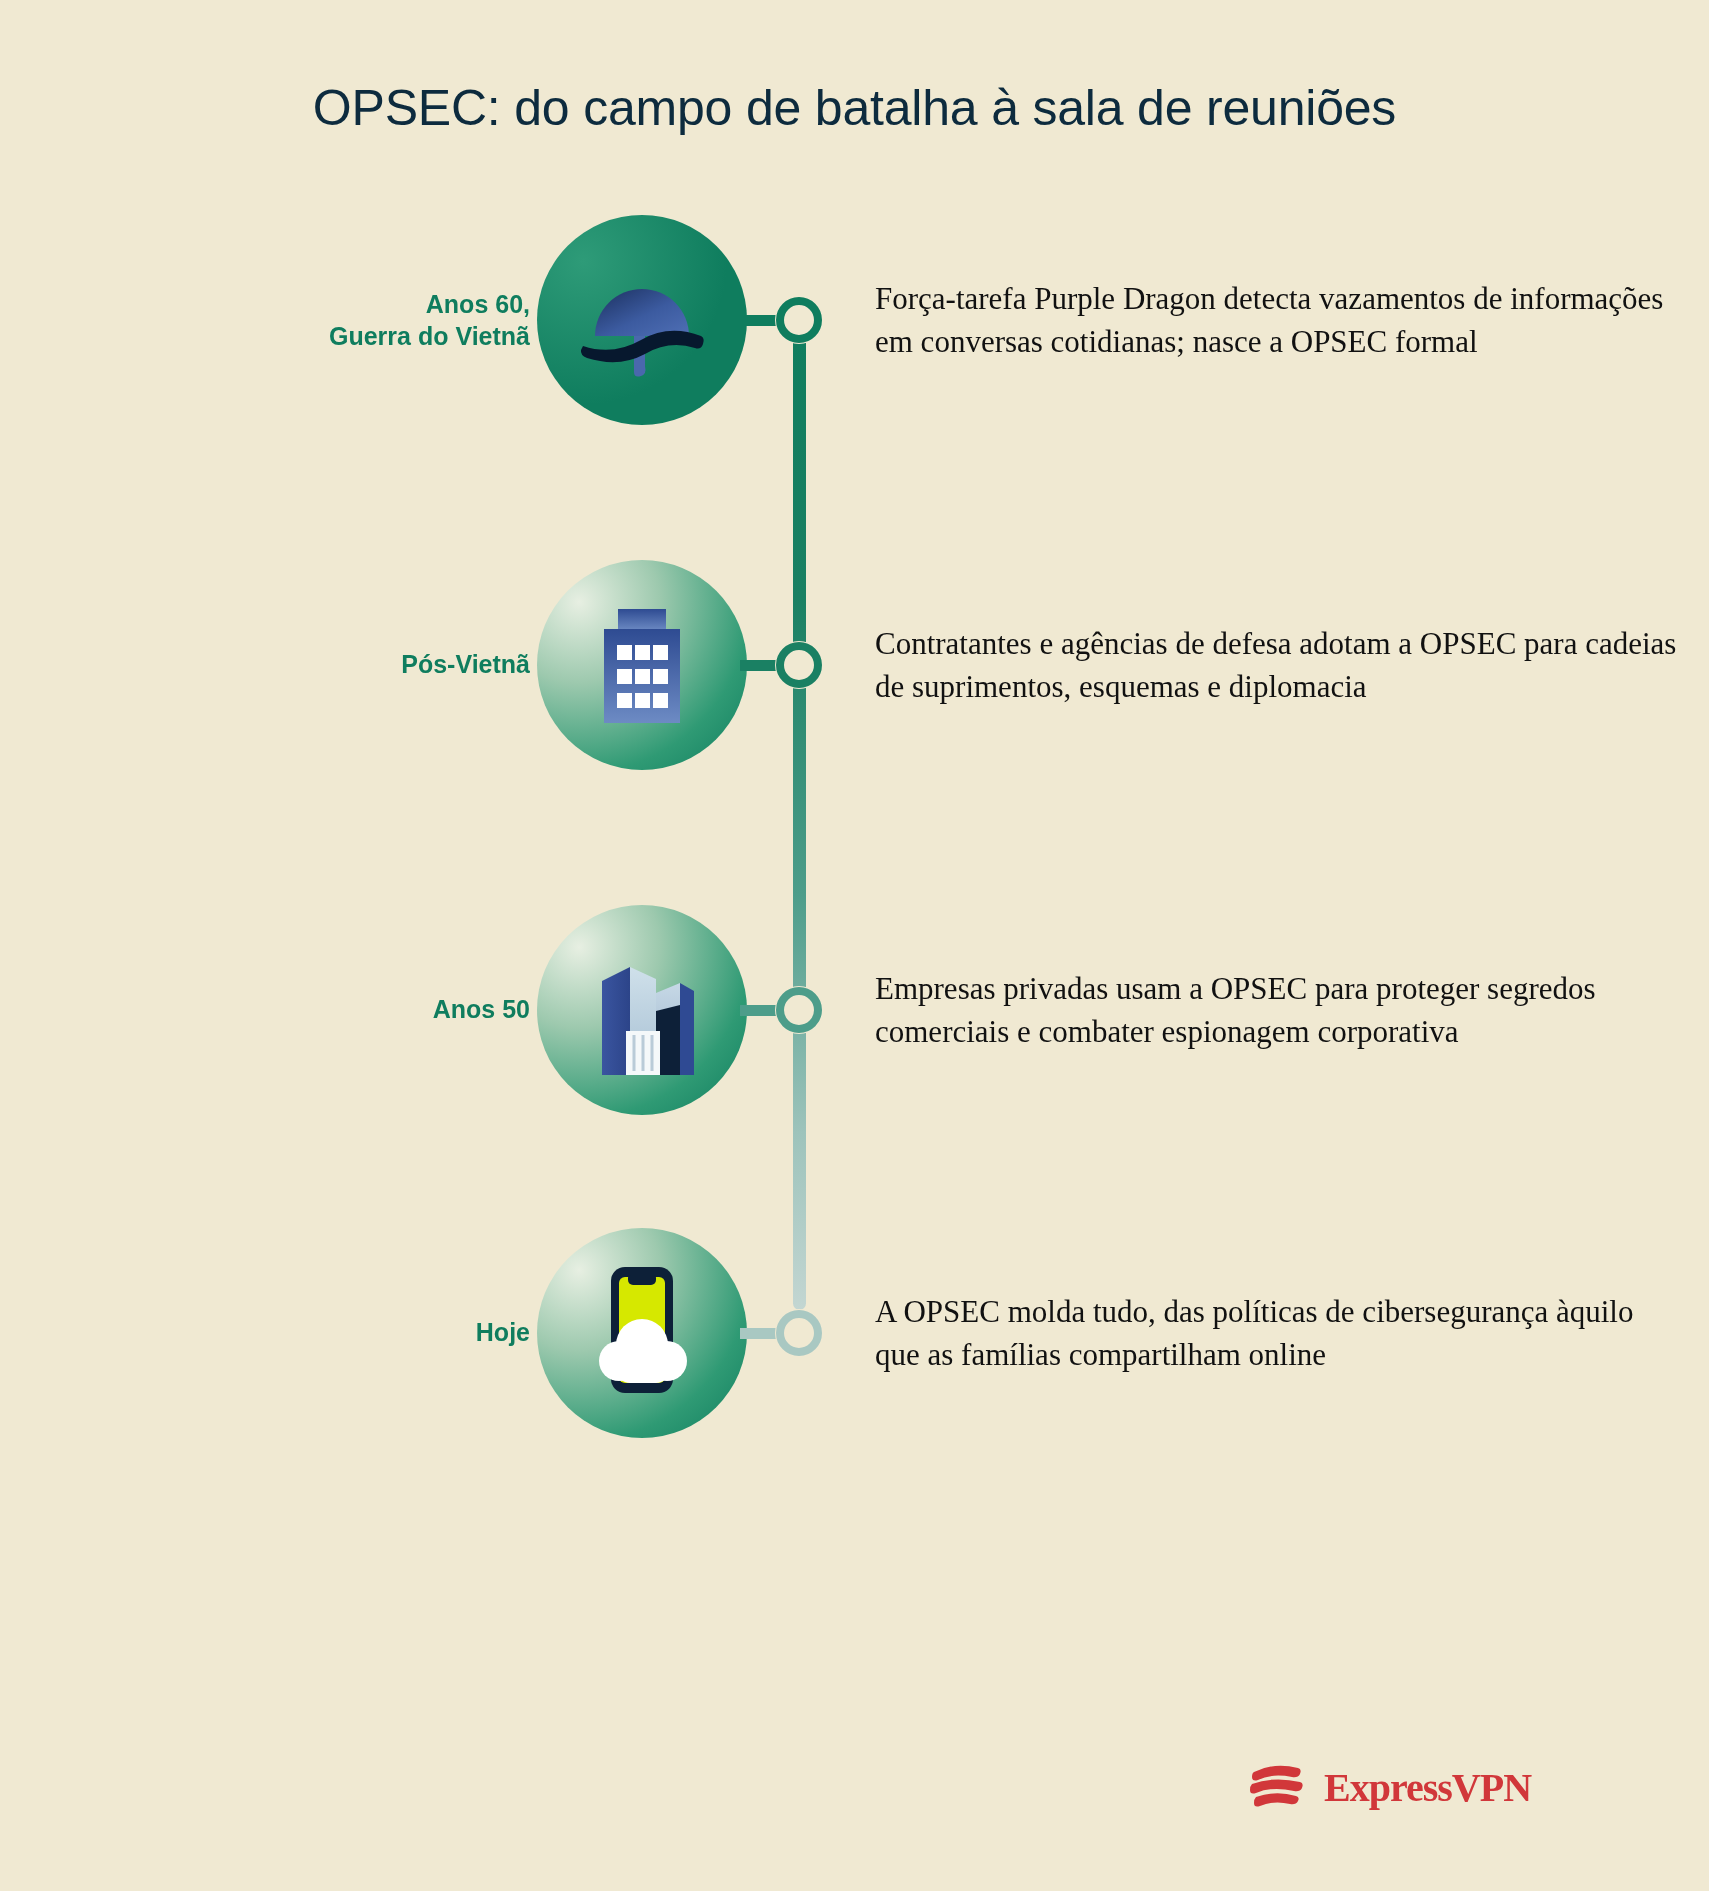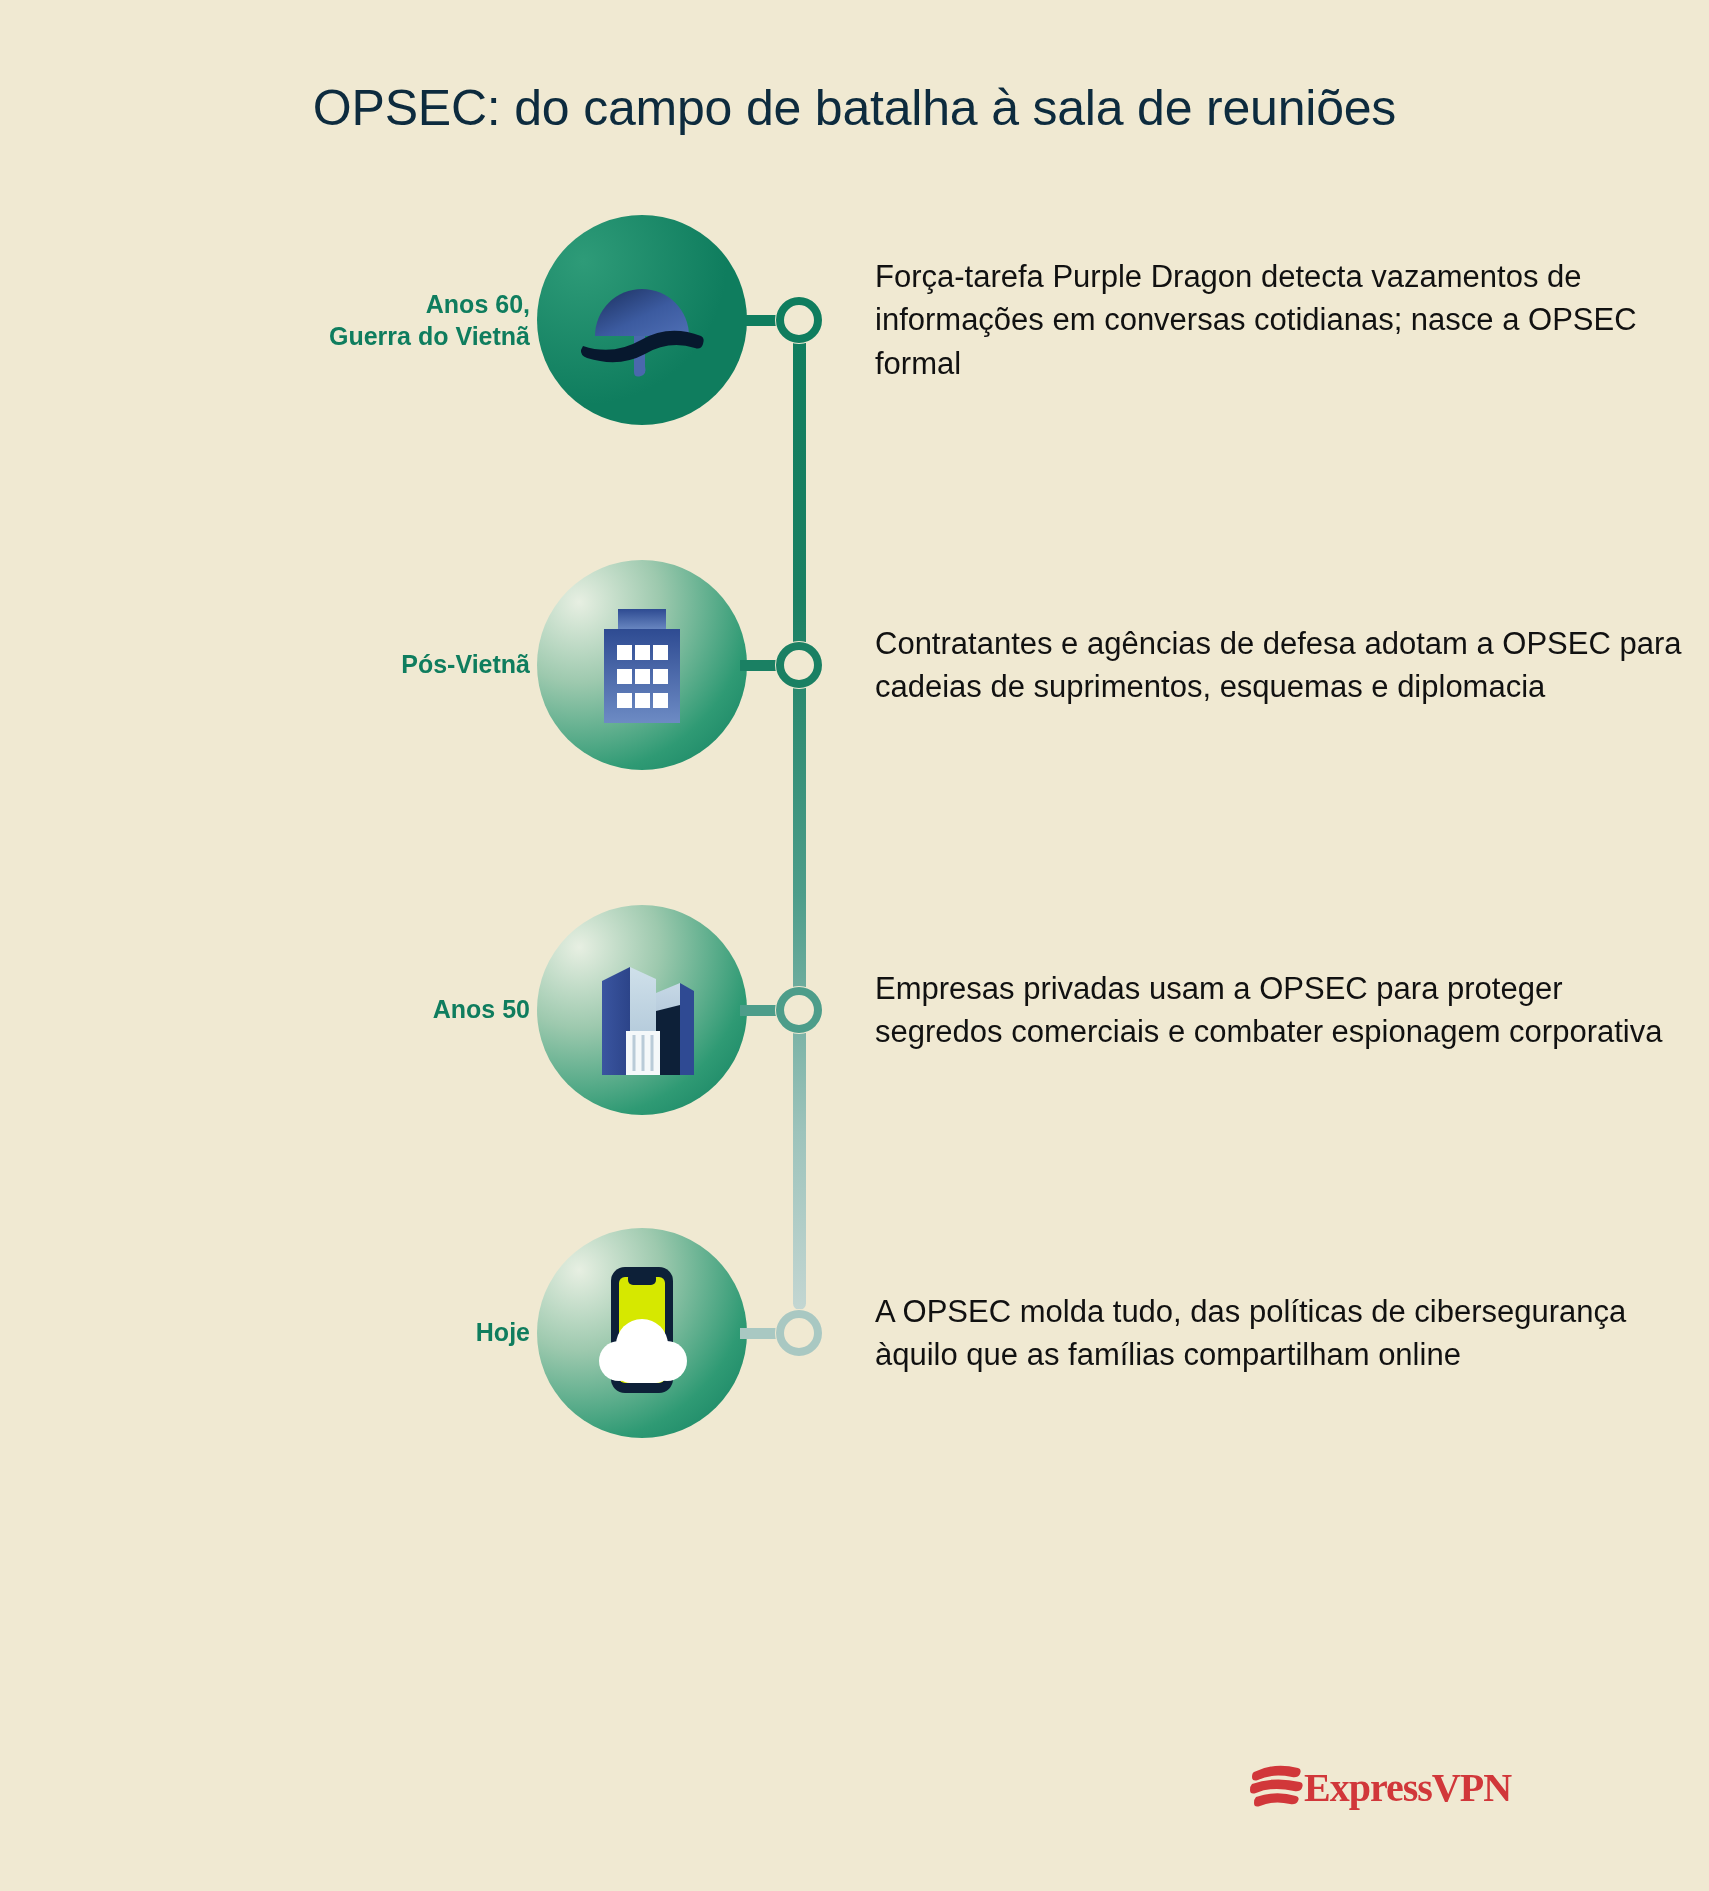--- a/index.html
+++ b/index.html
@@ -120,33 +120,34 @@
 
   .row-text {
     position: absolute;
     left: 875px;
     width: 810px;
     top: 50%;
     transform: translateY(-50%);
     font-size: 31px;
     line-height: 1.40;
     color: #111111;
+    font-family: Liberation Serif, serif;
   }
 
   
   .icon-svg { display: block; }
 
   
   .logo {
     position: absolute;
     left: 1248px;
     top: 1760px;
     display: flex;
     align-items: center;
-    gap: 0;
+    gap: 20px;
   }
   .logo-mark { flex: 0 0 auto; }
   .logo-text {
     font-size: 40px;
     font-weight: bold;
     color: #d1373a;
     letter-spacing: -1px;
     font-family: "Liberation Serif", serif;
   }
 </style>

